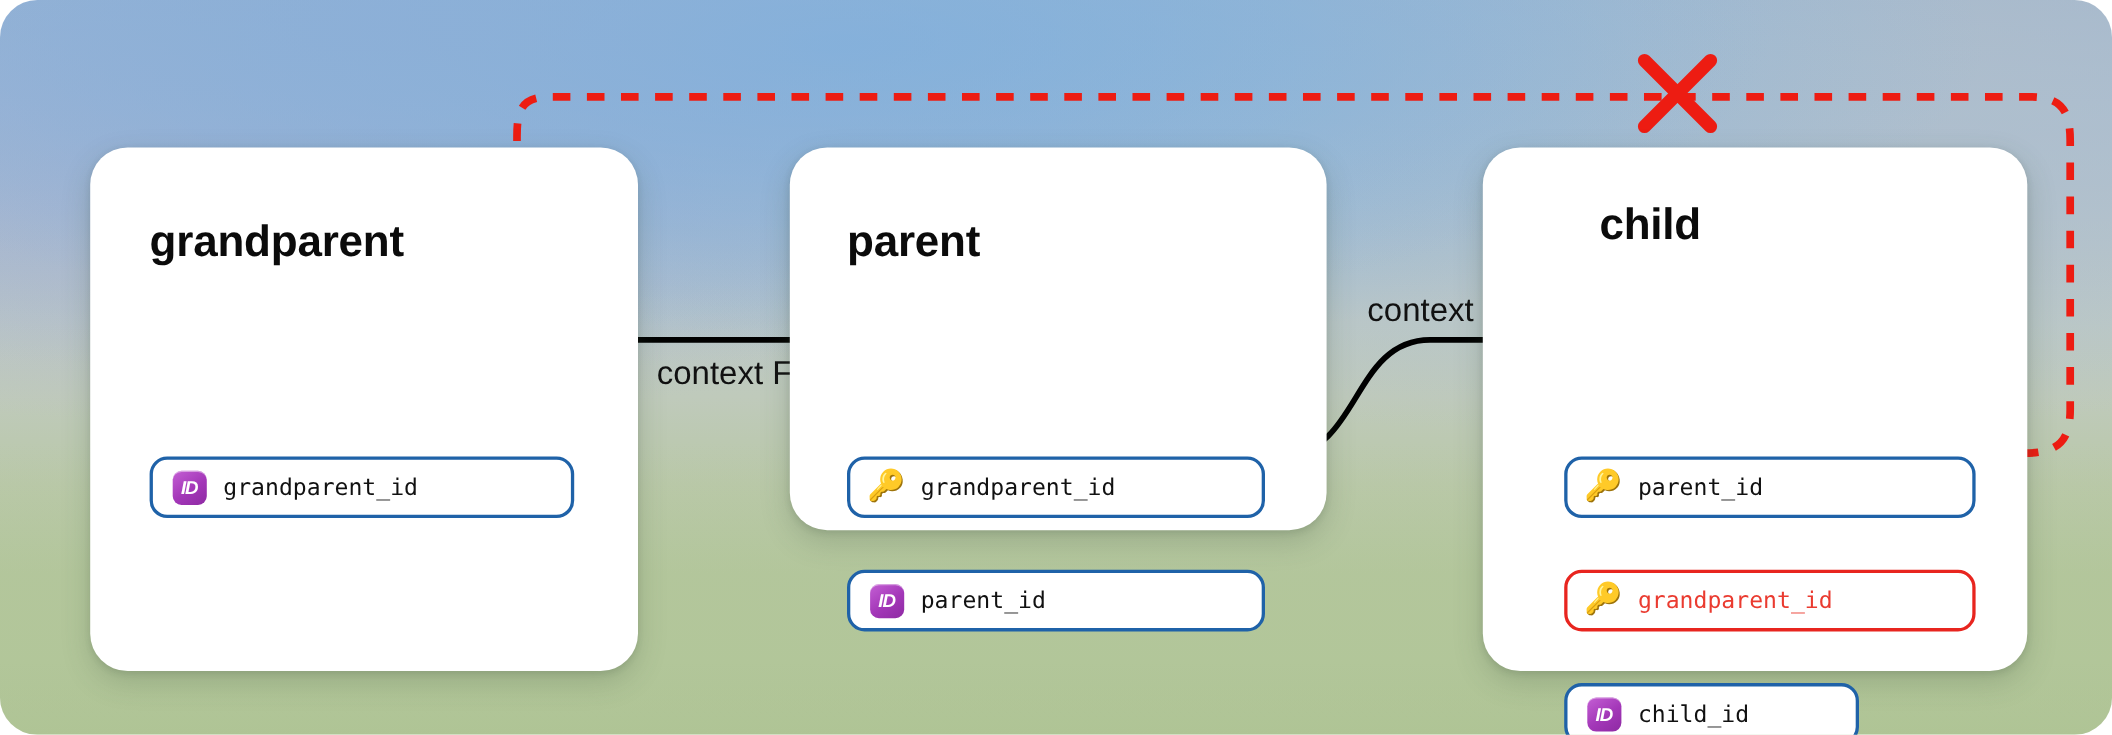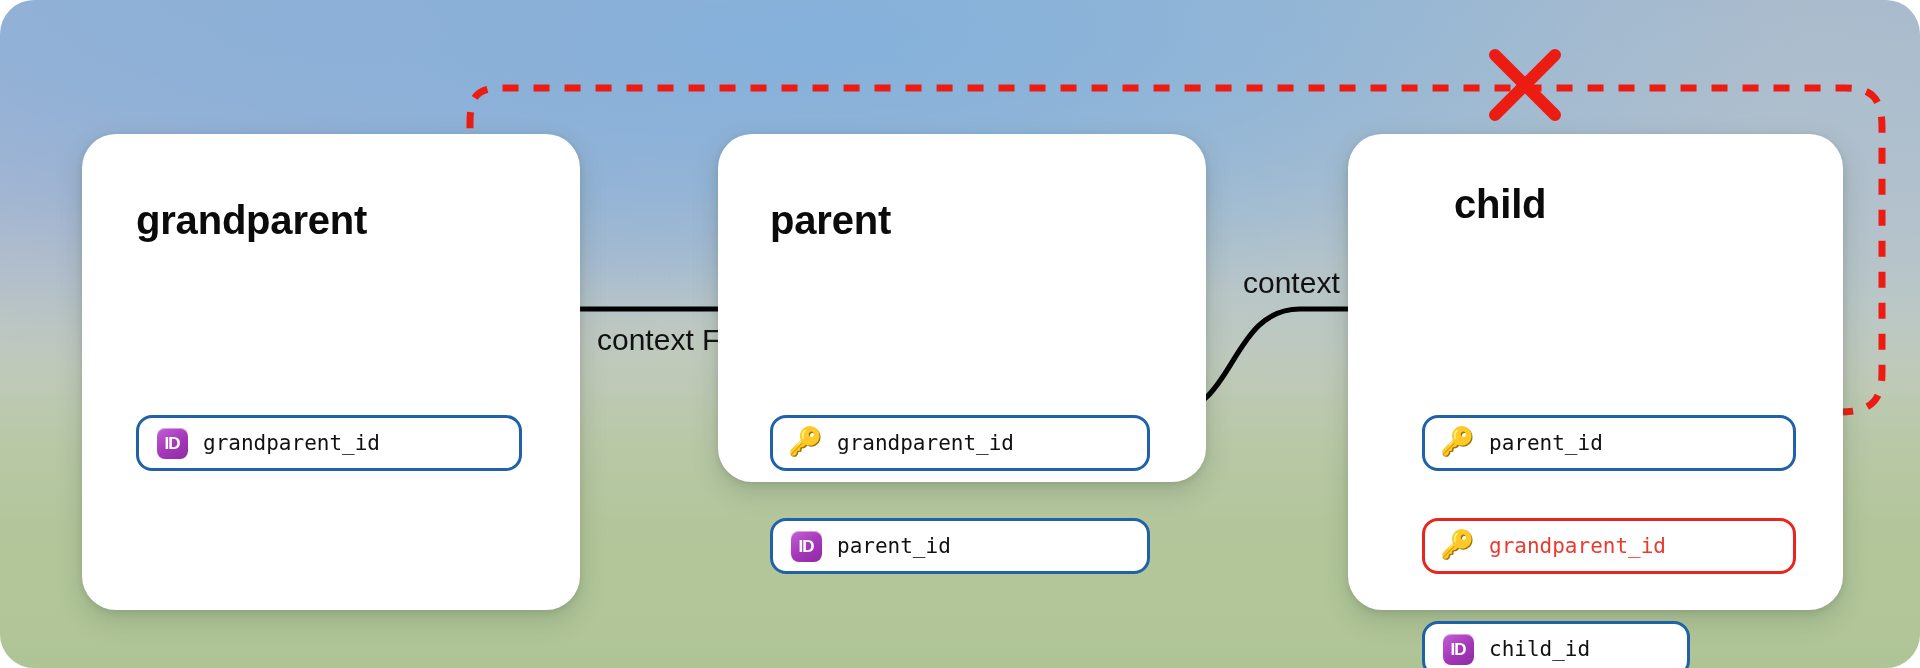--- a/index.html
+++ b/index.html
@@ -56,21 +56,21 @@
   .field.red .field-label{color:#ea3b30;}
   .icon{
     width:34px;height:34px;flex:0 0 34px;position:relative;
     display:flex;align-items:center;justify-content:center;
   }
   
   .id-badge{
     width:31px;height:31px;border-radius:8px;
     background:linear-gradient(145deg,#c45fd4 0%,#a337b8 55%,#8e2aa3 100%);
     box-shadow:inset 0 1px 0 rgba(255,255,255,.45);
-    display:flex;align-items:center;justify-content:center;
+    display:flex;align-items:center;justify-content:center;font-style:italic;
   }
   .id-badge span{
     color:#fff;font-family:"Liberation Sans",sans-serif;
     font-size:17px;font-weight:bold;letter-spacing:-1px;line-height:1;
   }
   
   .key-glyph{font-size:28px;line-height:1;transform:translateY(-1px);}
   
   .edge-label{
     position:absolute;font-size:30px;color:#111;

